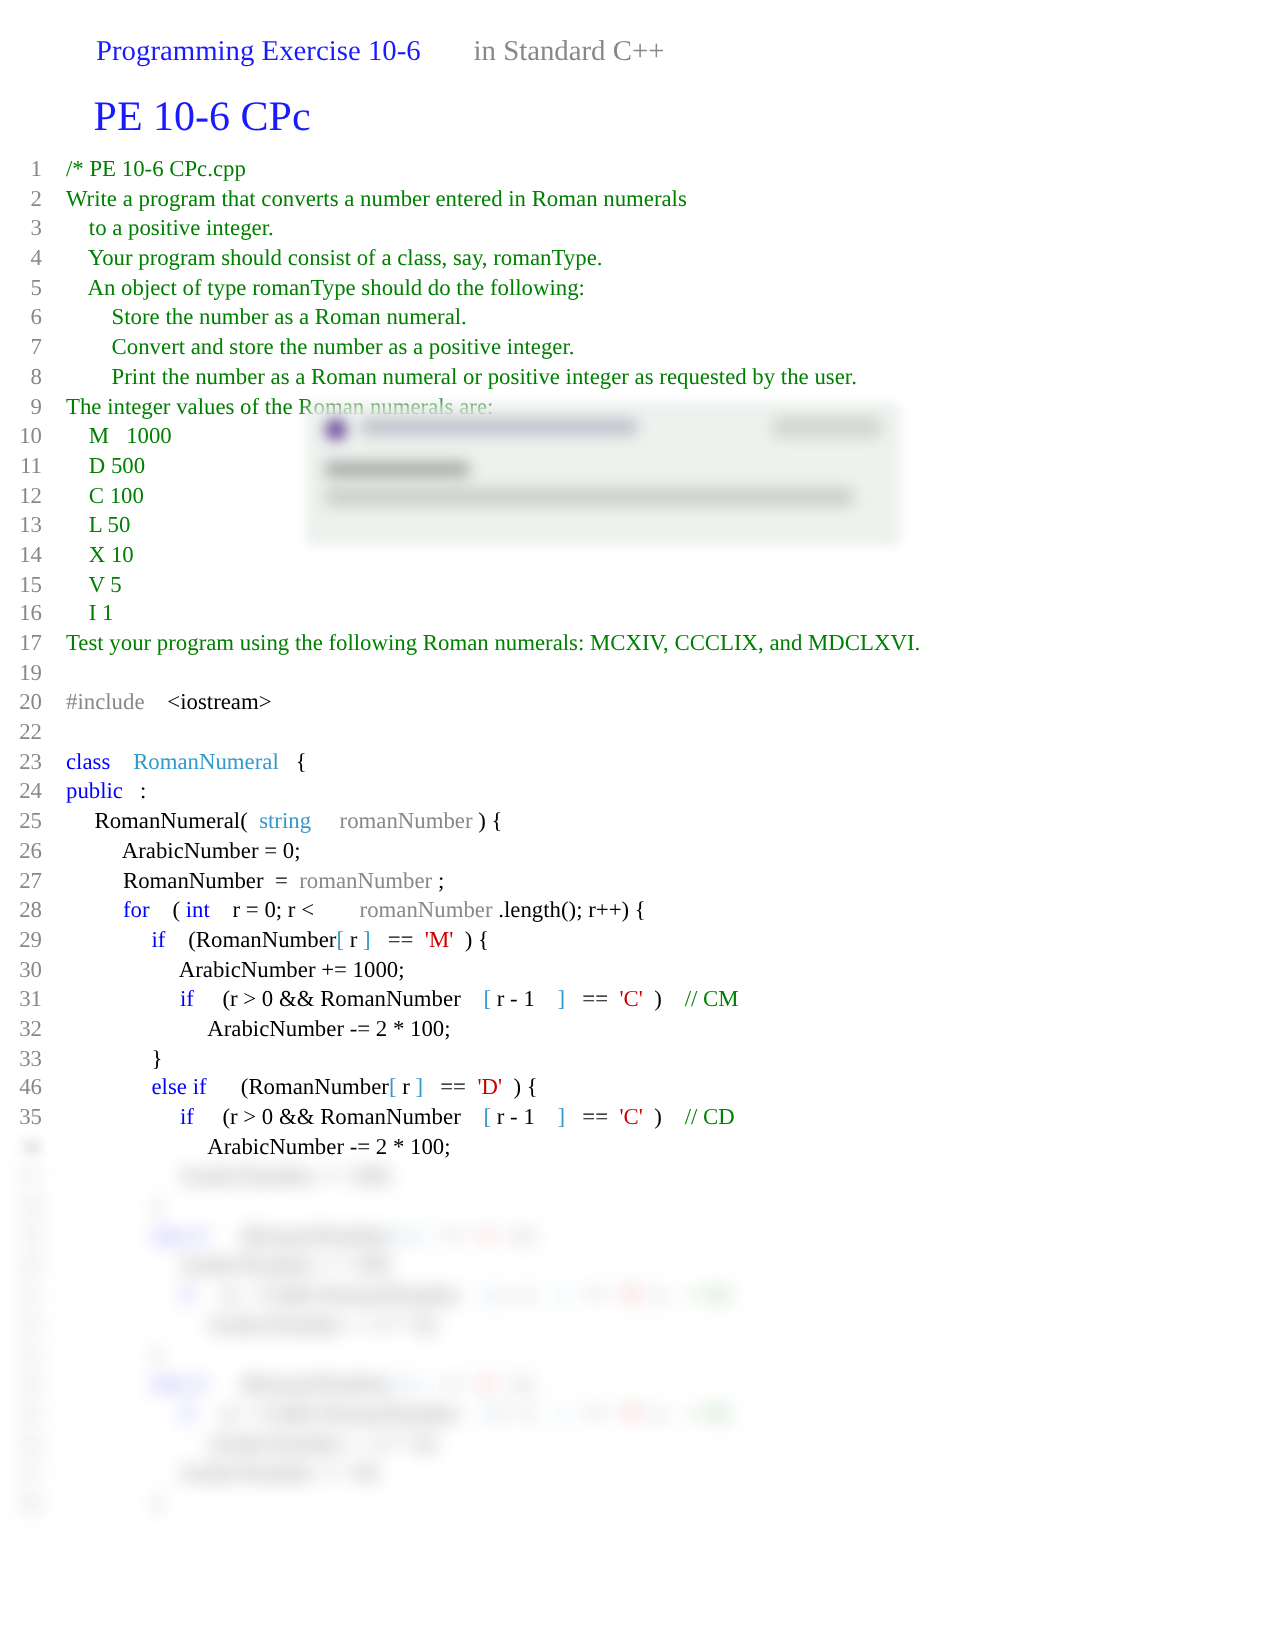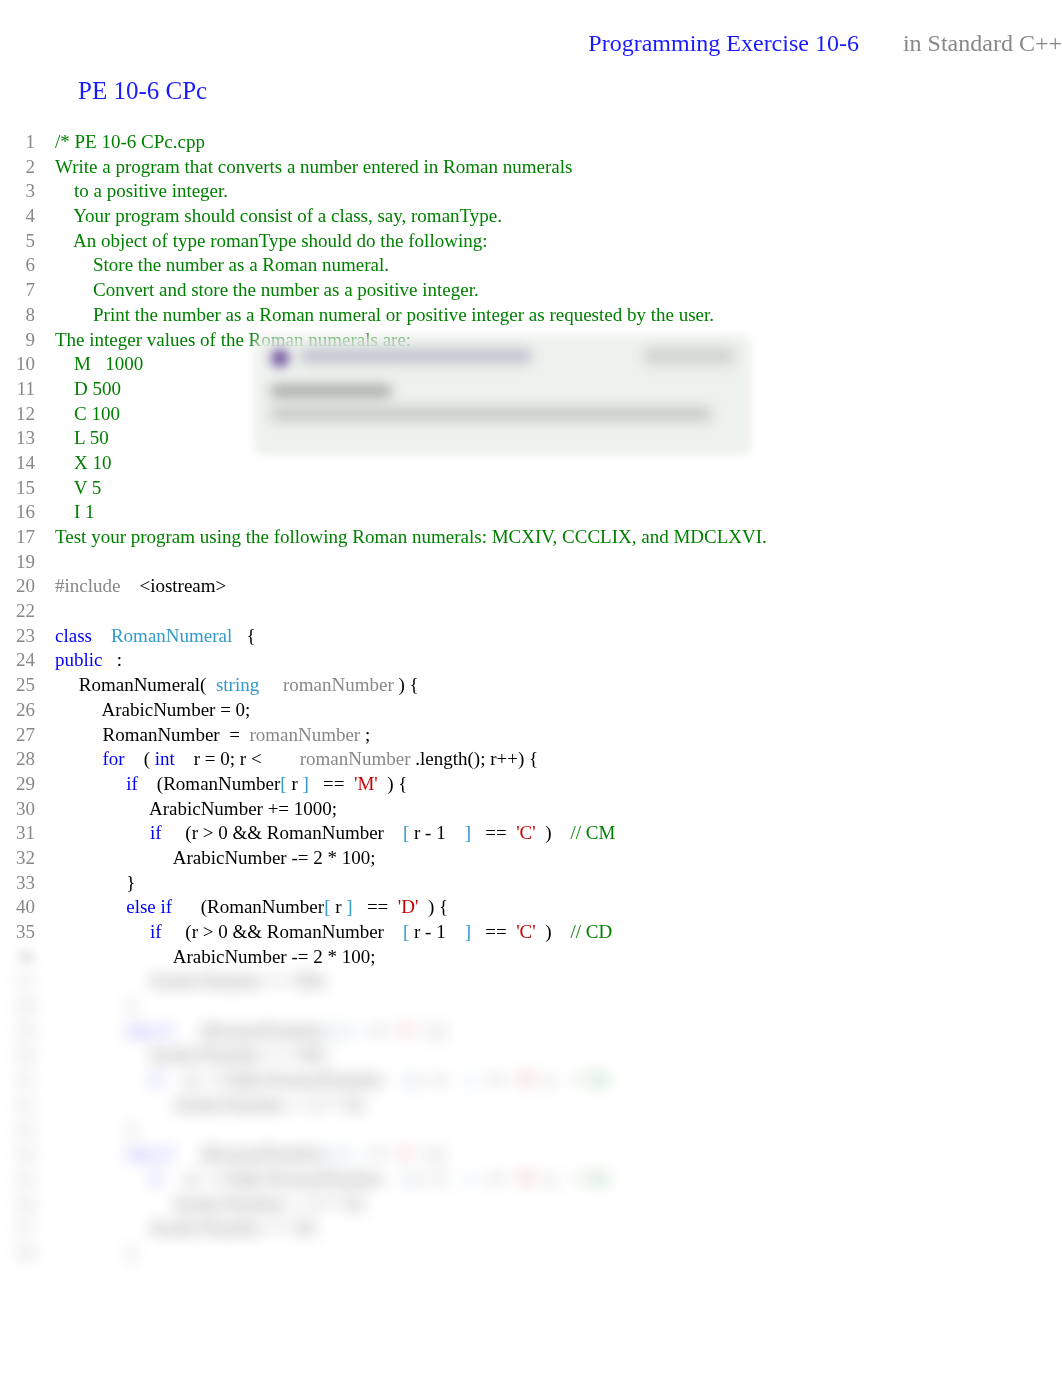--- a/index.html
+++ b/index.html
@@ -7,39 +7,40 @@
       padding: 0;
       box-sizing: border-box;
     }
     body {
       font-family: "Times New Roman", Times, serif;
       background: #ffffff;
       width: 1062px;
       padding: 30px 0;
     }
     .header {
-      text-align: right;
+      text-align: left;
       margin-bottom: 20px;
+      padding-left: 80px;
     }
     .header-title {
       color: #1a1aFF;
       font-size: 24px;
       display: inline;
     }
     .header-subtitle {
       color: #888888;
       font-size: 24px;
       display: inline;
       margin-left: 40px;
     }
     .page-title {
       color: #1a1aFF;
-      font-size: 25px;
+      font-size: 35px;
       margin-left: 78px;
-      margin-bottom: 25px;
+      margin-bottom: 13px;
     }
     .code-area {
       font-family: "Times New Roman", Times, serif;
       font-size: 19px;
       line-height: 1.3;
       position: relative;
     }
     .code-line {
       display: flex;
       align-items: baseline;
@@ -271,21 +272,21 @@
       </div>
       <div class="code-line">
         <span class="line-number">32</span>
         <span class="line-content"><span class="black">                         ArabicNumber -= 2 * 100;</span></span>
       </div>
       <div class="code-line">
         <span class="line-number">33</span>
         <span class="line-content"><span class="black">               }</span></span>
       </div>
       <div class="code-line">
-        <span class="line-number">40</span>
+        <span class="line-number">46</span>
         <span class="line-content"><span class="black">               </span><span class="keyword">else if</span><span class="black">      (RomanNumber</span><span class="bracket">[</span><span class="black"> r </span><span class="bracket">]</span><span class="black">   ==  </span><span class="string-char">'D'</span><span class="black">  ) {</span></span>
       </div>
       <div class="code-line">
         <span class="line-number">35</span>
         <span class="line-content"><span class="black">                    </span><span class="keyword">if</span><span class="black">     (r &gt; 0 &amp;&amp; RomanNumber    </span><span class="bracket">[</span><span class="black"> r - 1    </span><span class="bracket">]</span><span class="black">   ==  </span><span class="string-char">'C'</span><span class="black">  )    </span><span class="comment">// CD</span></span>
       </div>
       <div class="code-line">
         <span class="line-number" style="filter: blur(4px); opacity: 0.5;">36</span>
         <span class="line-content"><span class="black">                         ArabicNumber -= 2 * 100;</span></span>
       </div>

